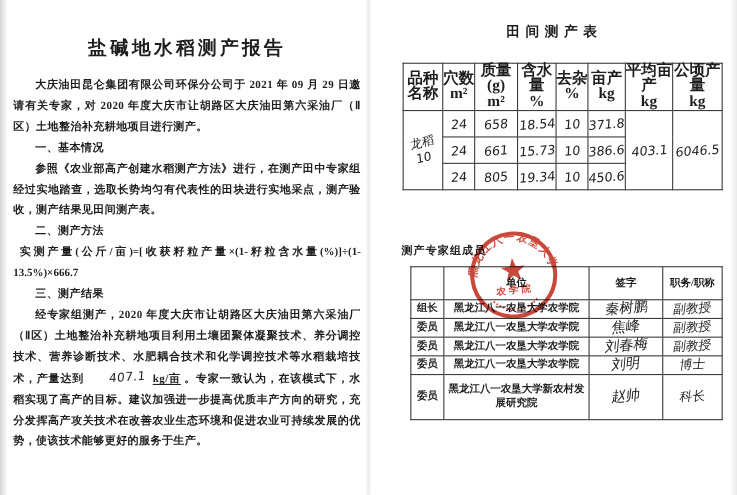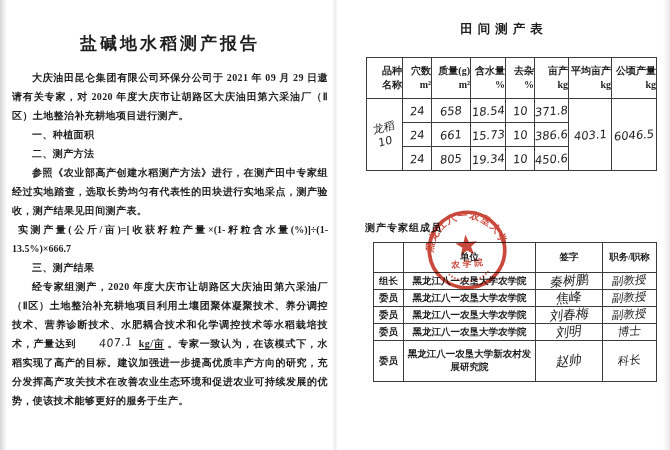--- a/index.html
+++ b/index.html
@@ -27,21 +27,21 @@
 
   
   .page-right { position:absolute; left:338px; top:0; width:332px; height:450px; }
   .ft-title { position:absolute; top:21px; left:0; width:100%; text-align:center;
     font-size:12.5px; font-weight:bold; letter-spacing:5px; }
 
   table { border-collapse:collapse; }
   td, th { border:1px solid #3c3c3c; text-align:center; vertical-align:middle; padding:0; }
 
   .field-table { position:absolute; left:28px; top:57px; table-layout:fixed; }
-  .field-table th { font-size:10px; font-weight:bold; height:41px; line-height:14px;text-align:right; }
+  .field-table th { font-size:14px; font-weight:bold; height:41px; line-height:14px; }
   .field-table td { height:24px; }
   .fd { font-size:11.5px; }
   .variety-cell .hw { transform:rotate(-14deg) skewX(-8deg); font-size:11px; }
 
   .experts-label { position:absolute; left:27px; top:221px; font-size:10px; font-weight:bold; letter-spacing:1px; }
   .experts-table { position:absolute; left:35px; top:242px; table-layout:fixed; }
   .experts-table th { font-size:9.5px; font-weight:bold; height:30px; }
   .experts-table td { font-size:9.5px; font-weight:bold; height:17px; line-height:13px; }
   .experts-table td.sig { font-weight:400; }
   .sig .hw { font-size:13px; transform:rotate(-5deg) skewX(-10deg); }
@@ -56,27 +56,27 @@
 <div class="canvas">
   <div class="edge-shade edge-left"></div>
   <div class="edge-shade edge-right"></div>
   <div class="seam"></div>
 
   <div class="page-left">
     <div class="doc-title">盐碱地水稻测产报告</div>
 
     <p>大庆油田昆仑集团有限公司环保分公司于 2021 年 09 月 29 日邀请有关专家，对 2020 年度大庆市让胡路区大庆油田第六采油厂（Ⅱ区）土地整治补充耕地项目进行测产。</p>
 
-    <p>一、种植面积</p>
-
-
+    <p>一、基本情况</p>
+
+
+
+    <p>参照《农业部高产创建水稻测产方法》进行，在测产田中专家组经过实地踏查，选取长势均匀有代表性的田块进行实地采点，测产验收，测产结果见田间测产表。</p>
 
     <p>二、测产方法</p>
-
-    <p>参照《农业部高产创建水稻测产方法》进行，在测产田中专家组经过实地踏查，选取长势均匀有代表性的田块进行实地采点，测产验收，测产结果见田间测产表。</p>
 
     <p class="formula">实测产量(公斤/亩)=[收获籽粒产量×(1-籽粒含水量(%)]÷(1-13.5%)×666.7</p>
 
     <p>三、测产结果</p>
 
     <p><span>经专家组测产，2020 年度大庆市让胡路区大庆油田第六采油厂（Ⅱ区）土地整治补充耕地项目利用土壤团聚体凝聚技术、养分调控技术、营养诊断技术、水肥耦合技术和化学调控技术等水稻栽培技术，产量达到</span><span class="u"><span class="hw hw-yield">407.1</span></span><span class="u">kg/亩</span><span>。专家一致认为，在该模式下，水稻实现了高产的目标。建议加强进一步提高优质丰产方向的研究，充分发挥高产攻关技术在改善农业生态环境和促进农业可持续发展的优势，使该技术能够更好的服务于生产。</span></p>
   </div>
 
   <div class="page-right">
     <div class="ft-title">田间测产表</div>

